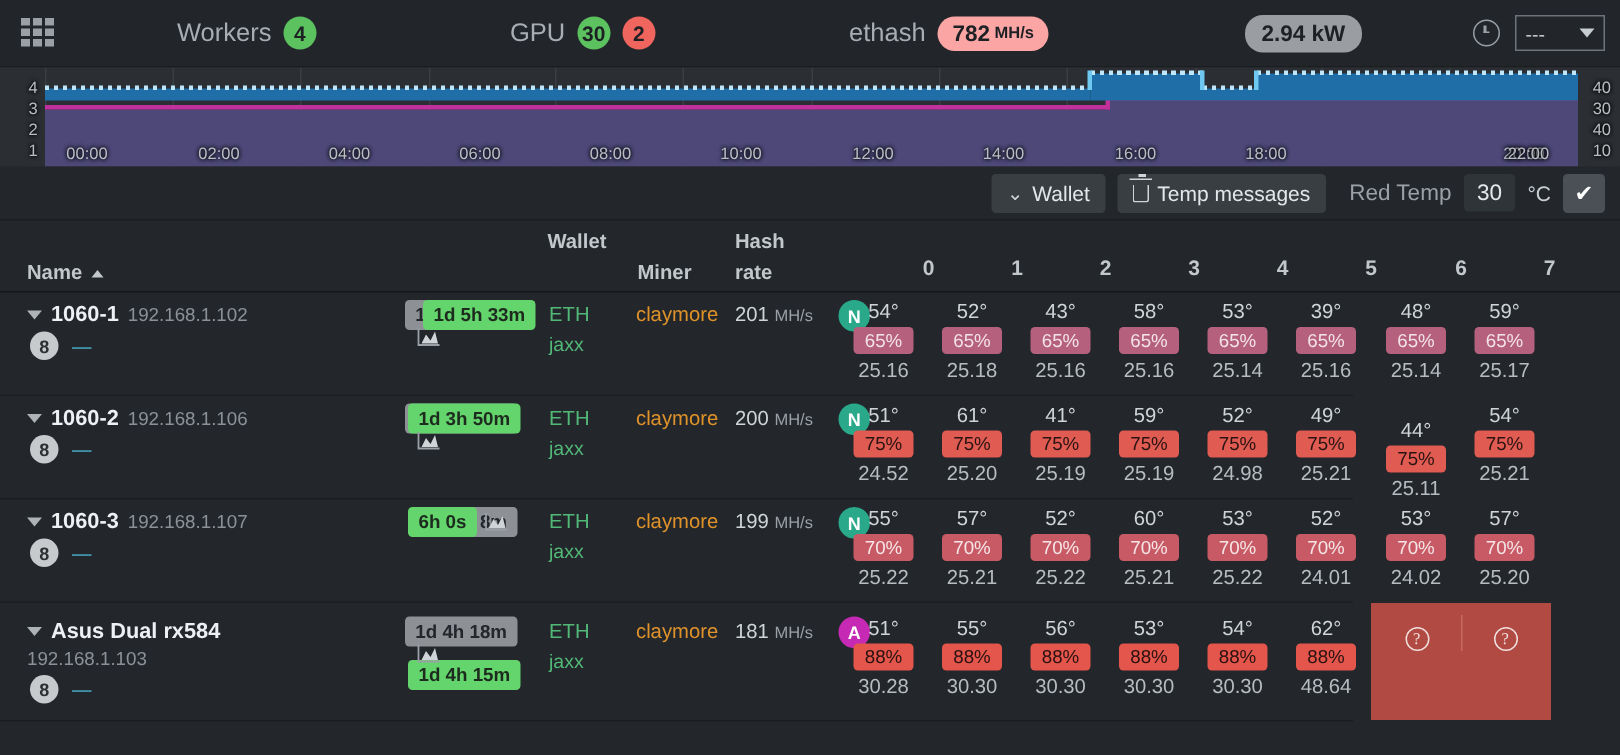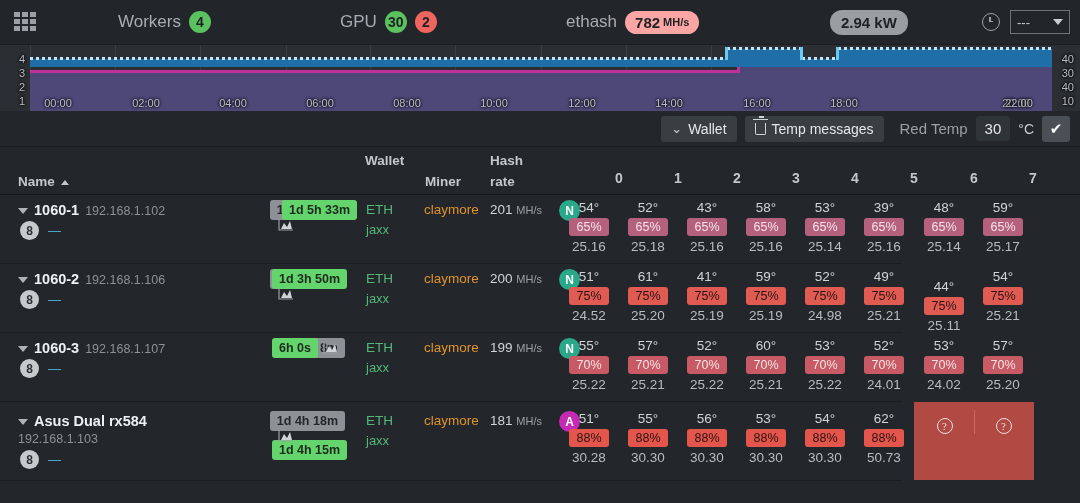--- a/index.html
+++ b/index.html
@@ -419,21 +419,21 @@
       <div class="coin" style="position:absolute;left:366px;top:11px;">ETH</div>
       <div class="wallet2" style="position:absolute;left:366px;top:31px;">jaxx</div>
       <div class="miner" style="position:absolute;left:424px;top:11px;">claymore</div>
       <div class="hrate" style="position:absolute;left:490px;top:11px;">181 <span class="u">MH/s</span></div>
       <div class="vendor a" style="position:absolute;left:559px;top:9px;">A</div>
       <div class="gcell" style="left:559px;top:9px;"><div class="gtemp">51°</div><div class="gfan" style="background:#e4564c;color:#2a1210;">88%</div><div class="ghash">30.28</div></div>
       <div class="gcell" style="left:618px;top:9px;"><div class="gtemp">55°</div><div class="gfan" style="background:#e4564c;color:#2a1210;">88%</div><div class="ghash">30.30</div></div>
       <div class="gcell" style="left:677px;top:9px;"><div class="gtemp">56°</div><div class="gfan" style="background:#e4564c;color:#2a1210;">88%</div><div class="ghash">30.30</div></div>
       <div class="gcell" style="left:736px;top:9px;"><div class="gtemp">53°</div><div class="gfan" style="background:#e4564c;color:#2a1210;">88%</div><div class="ghash">30.30</div></div>
       <div class="gcell" style="left:795px;top:9px;"><div class="gtemp">54°</div><div class="gfan" style="background:#e4564c;color:#2a1210;">88%</div><div class="ghash">30.30</div></div>
-      <div class="gcell" style="left:854px;top:9px;"><div class="gtemp">62°</div><div class="gfan" style="background:#e4564c;color:#2a1210;">88%</div><div class="ghash">50.73</div></div>
+      <div class="gcell" style="left:854px;top:9px;"><div class="gtemp">62°</div><div class="gfan" style="background:#e4564c;color:#2a1210;">88%</div><div class="ghash">48.64</div></div>
       <div class="err-cell" style="left:914px;top:0;width:120px;height:100%;">
         <div style="width:59px;display:flex;justify-content:center;padding-top:8px;position:relative;">
           <span class="qmark">?</span>
         </div>
         <div style="width:59px;display:flex;justify-content:center;padding-top:8px;position:relative;">
           <span class="err-sep" style="left:0;"></span>
           <span class="qmark">?</span>
         </div>
       </div>
     </div>

